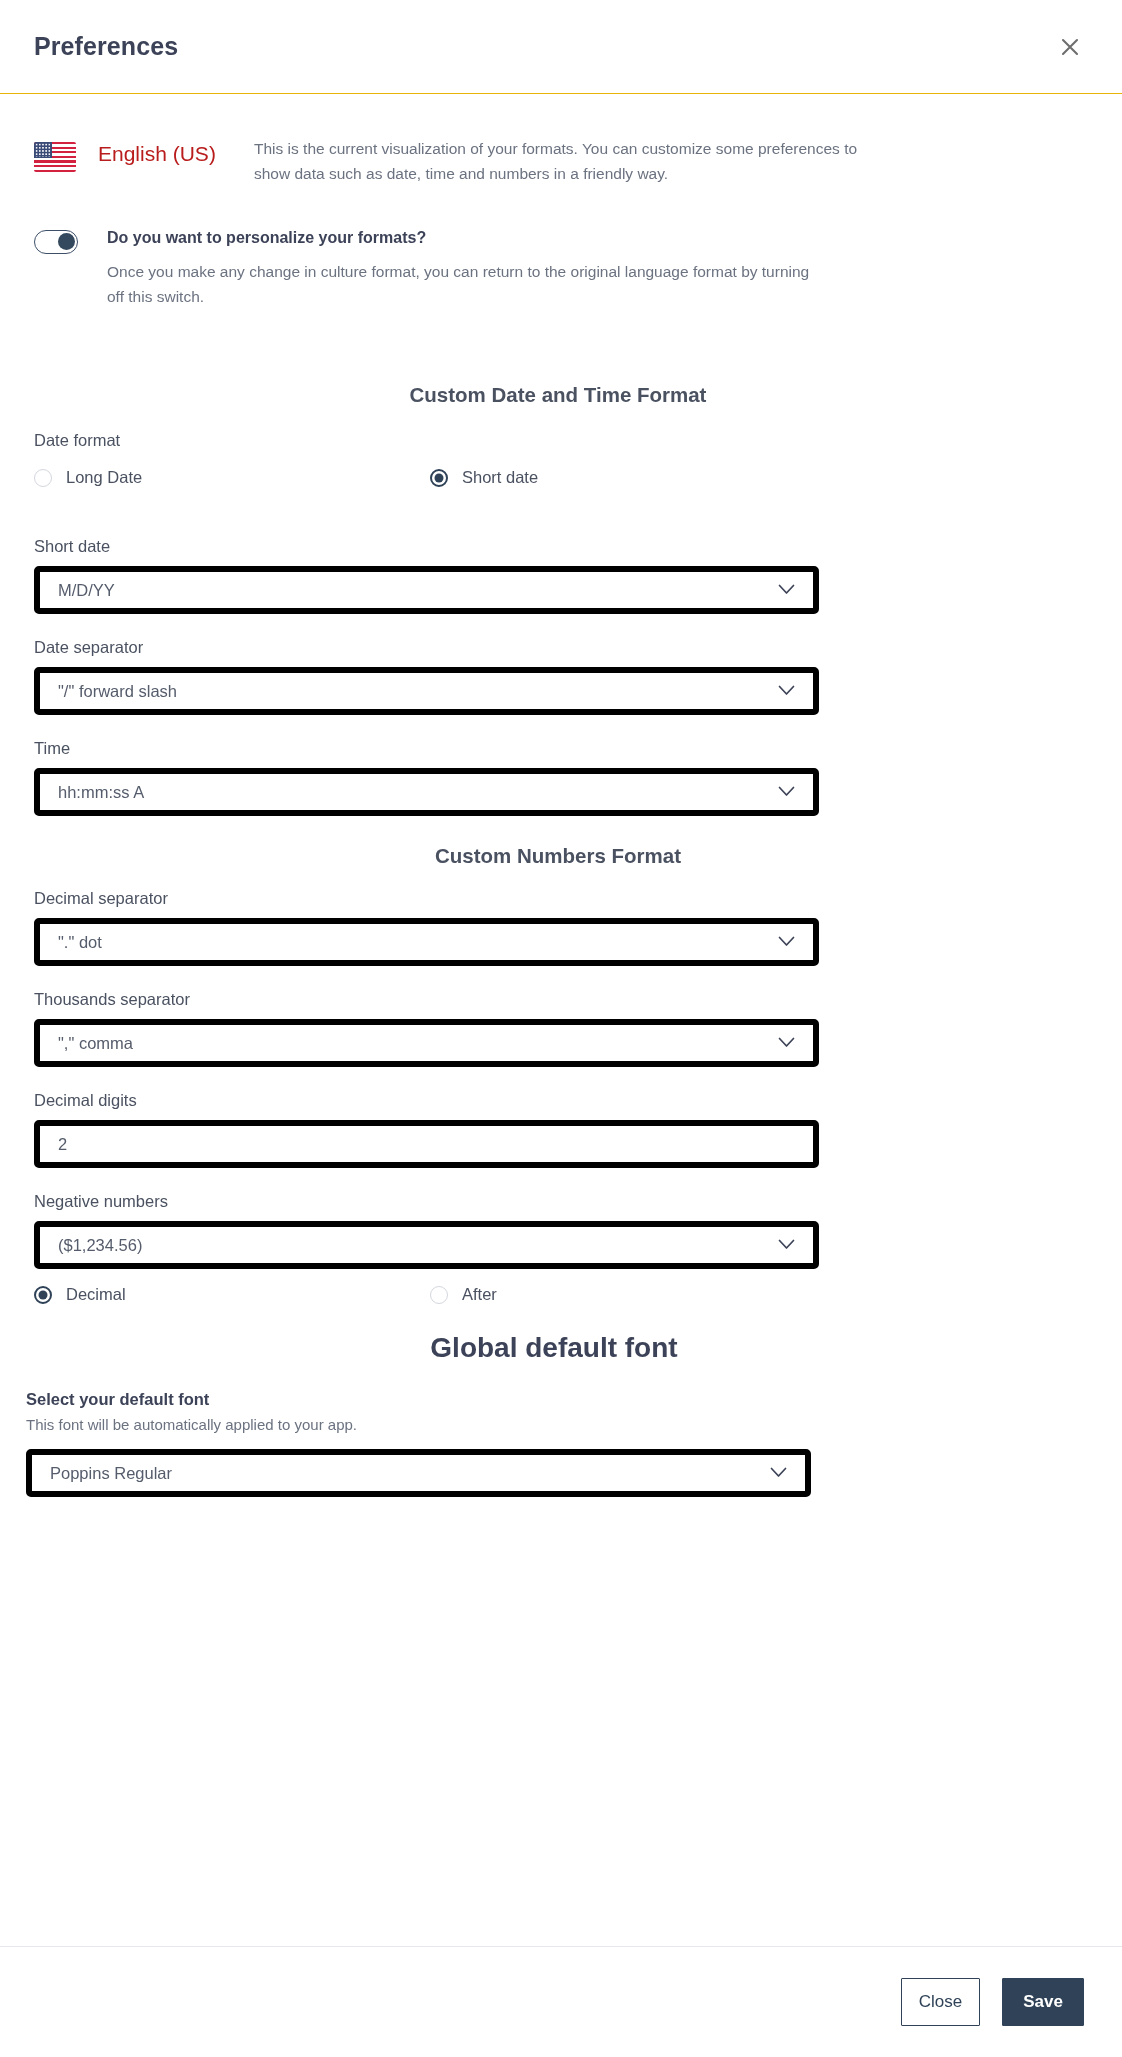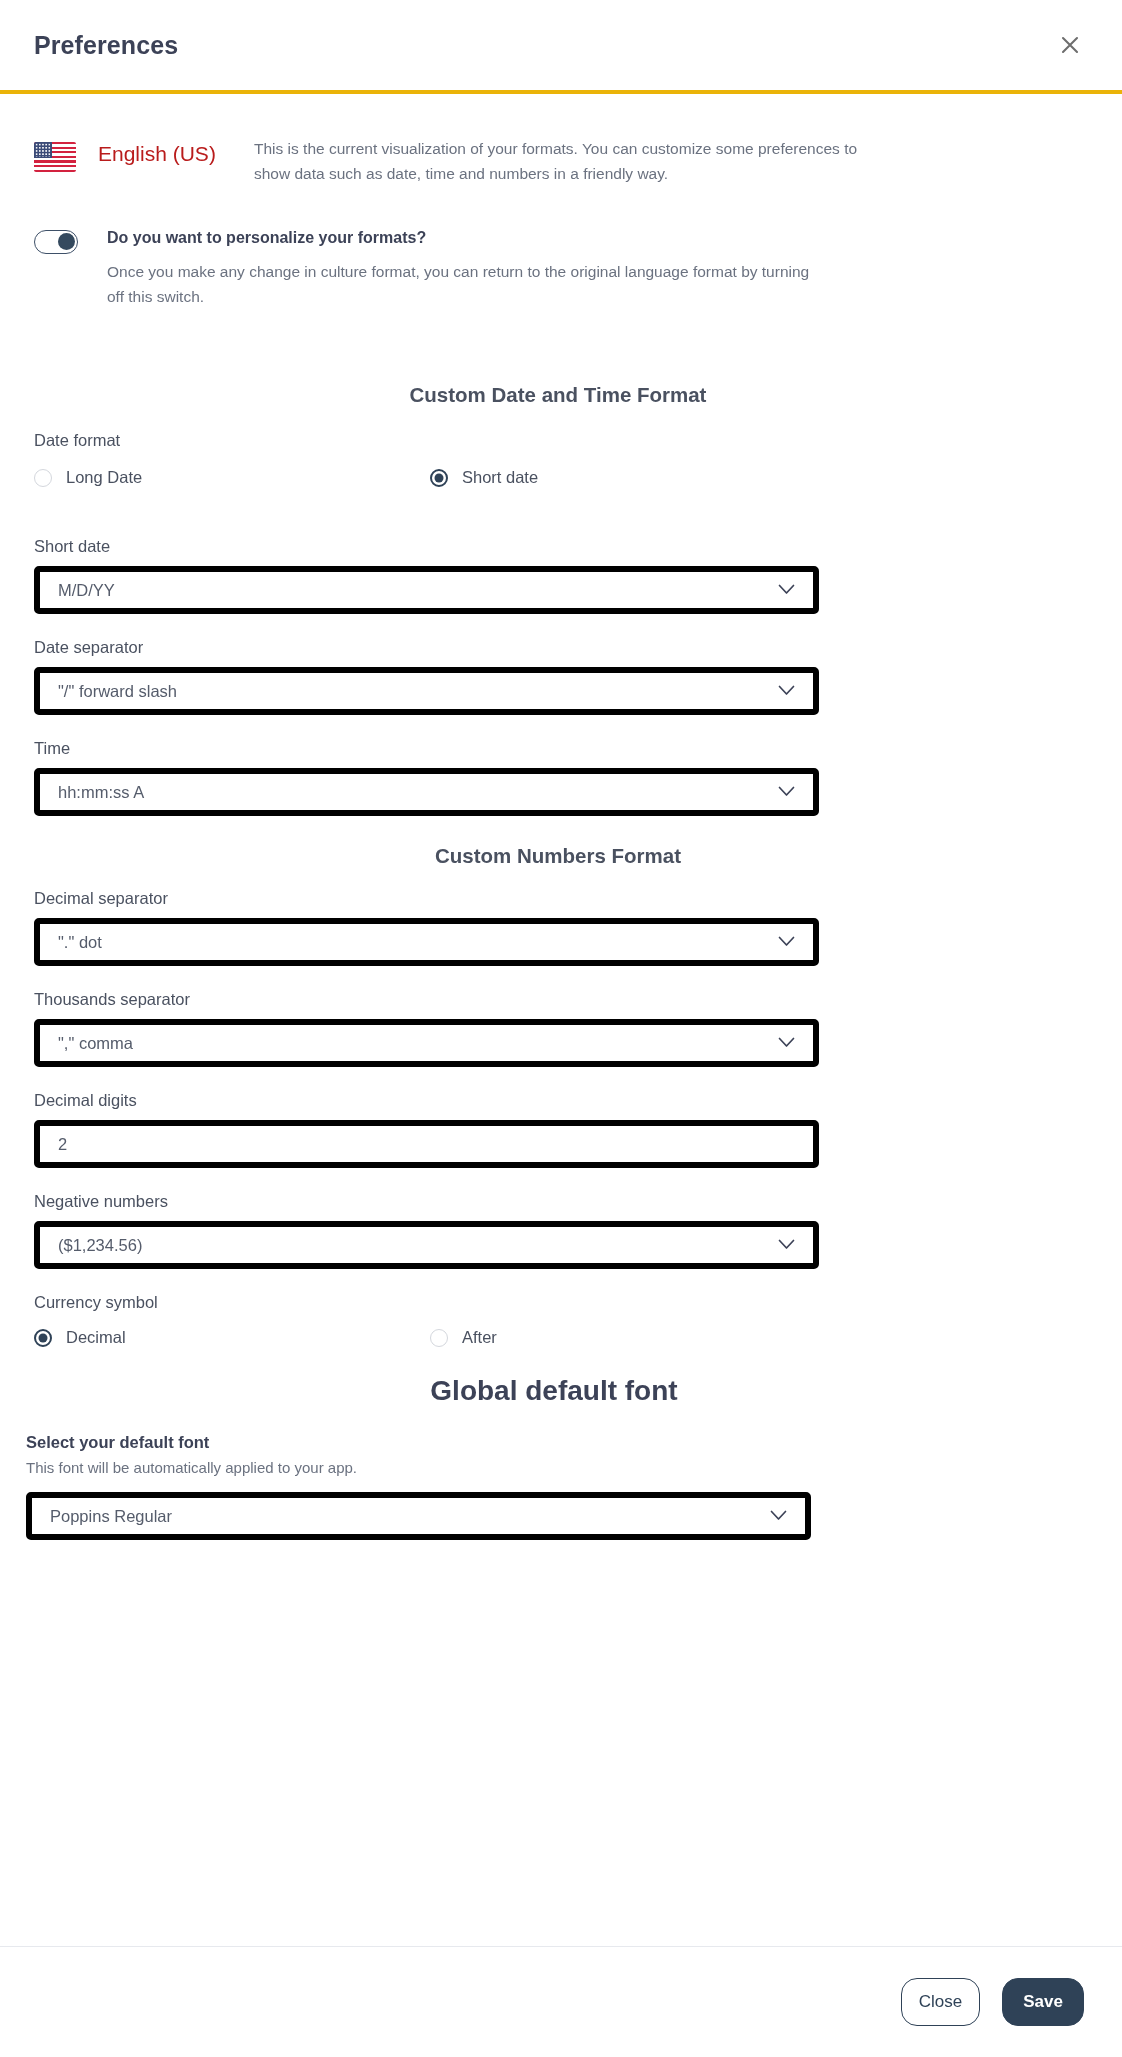--- a/index.html
+++ b/index.html
@@ -12,21 +12,21 @@
     height: 2057px;
     font-family: "Liberation Sans", sans-serif;
     color: #3c4257;
     position: relative;
     overflow: hidden;
   }
 
   
   .modal-header {
     height: 94px;
-    border-bottom: 4px solid #eab308;
+    border-bottom: 1px solid #eab308;
     display: flex;
     align-items: center;
     justify-content: space-between;
     padding: 0 32px 0 34px;
   }
   .modal-title {
     font-size: 25px;
     font-weight: bold;
     color: #3c4257;
     letter-spacing: 0.1px;
@@ -255,21 +255,21 @@
     display: flex;
     align-items: center;
     justify-content: flex-end;
     padding-right: 38px;
     gap: 22px;
     background: #fff;
   }
   .btn {
     font-family: "Liberation Sans", sans-serif;
     font-size: 17px;
-    border-radius: 16px;
+    border-radius: 1px;
     cursor: pointer;
     height: 48px;
     display: flex;
     align-items: center;
     justify-content: center;
   }
   .btn-close {
     width: 79px;
     background: #ffffff;
     border: 1px solid #2f4257;
@@ -409,21 +409,20 @@
   <div class="field-label">Negative numbers</div>
   <div class="control">
     <span class="value">($1,234.56)</span>
     <span class="chev">
       <svg width="17" height="11" viewBox="0 0 17 11">
           <path d="M1.5 1.5 L8.5 9 L15.5 1.5" fill="none" stroke="#3c4257" stroke-width="1.7" stroke-linecap="round" stroke-linejoin="round"></path>
         </svg>
     </span>
   </div>
 
-  <div class="field-label">Currency symbol</div>
   <div class="radio-group" style="margin-top:16px;">
     <div class="radio-opt selected">
       <span class="dot"></span>
       <span class="rlabel">Decimal</span>
     </div>
     <div class="radio-opt">
       <span class="dot"></span>
       <span class="rlabel">After</span>
     </div>
   </div>

